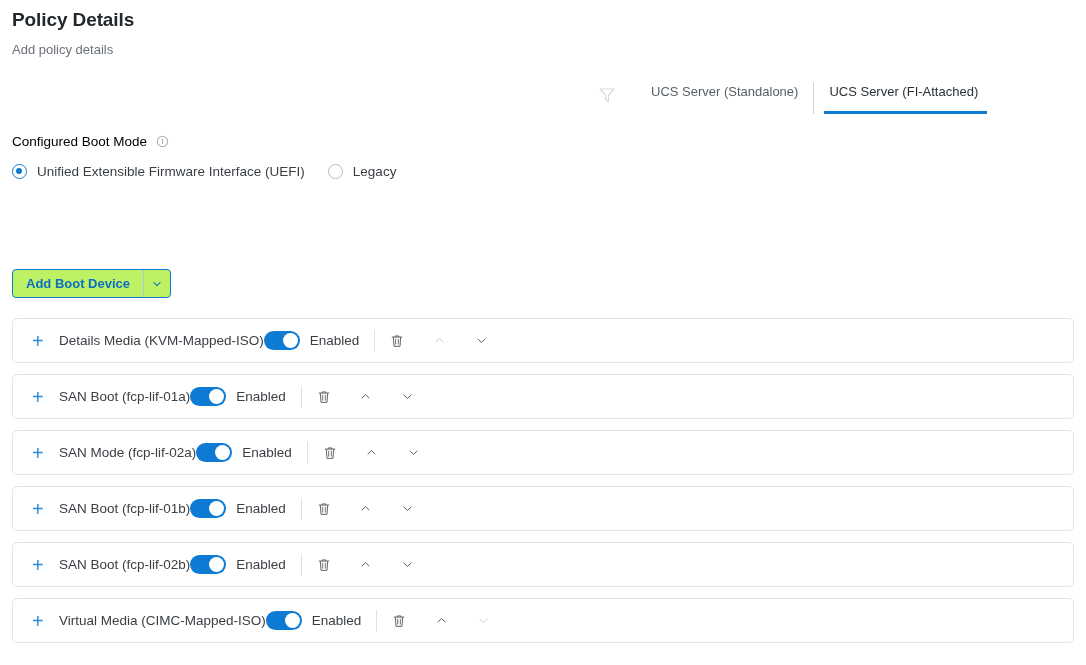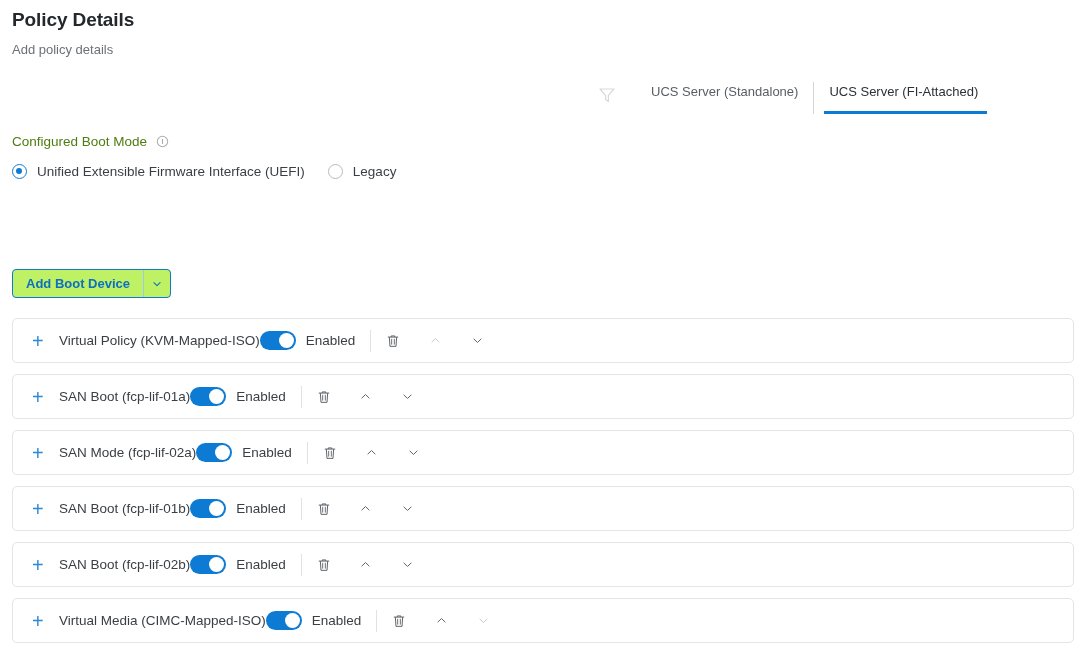--- a/index.html
+++ b/index.html
@@ -70,21 +70,21 @@
     background: #0d7bd4;
   }
 
   
   .field-label-row {
     position: absolute;
     left: 12px; top: 134px;
     display: flex;
     align-items: center;
     font-size: 13.5px;
-    color: #4d7c0f;
+    color: #000000;
   }
   .info-icon { margin-left: 9px; width: 13px; height: 13px; display: block; }
 
   .radio-row {
     position: absolute;
     left: 12px; top: 164px;
     display: flex;
     align-items: flex-end;
     font-size: 13.5px;
   }
@@ -269,21 +269,21 @@
     <span class="add-btn-caret">
       <svg viewBox="0 0 14 14" width="12" height="12" aria-hidden="true">
         <path d="M3.4 5.4 L7 9 L10.6 5.4" fill="none" stroke="#0d6ec4" stroke-width="1.25" stroke-linecap="round" stroke-linejoin="round"></path>
       </svg>
     </span>
   </div>
 
   <div class="device-list">
       <div class="device-row">
         <span class="plus-icon">+</span>
-        <span class="device-name">Virtual Policy (KVM-Mapped-ISO)</span>
+        <span class="device-name">Details Media (KVM-Mapped-ISO)</span>
         <span class="switch sm on">
           <span class="knob"></span>
         </span>
         <span class="device-state">Enabled</span>
         <span class="row-sep"></span>
         <span class="icon-btn">
           <svg viewBox="0 0 18 18" width="16" height="16" aria-hidden="true">
             <path d="M3.6 4.6 H14.4" stroke="#5c6166" stroke-width="1.1" fill="none" stroke-linecap="round"></path>
             <path d="M7 4.6 V3.3 H11 V4.6" stroke="#5c6166" stroke-width="1.1" fill="none" stroke-linejoin="round"></path>
             <path d="M4.9 4.6 L5.6 15 H12.4 L13.1 4.6" stroke="#5c6166" stroke-width="1.1" fill="none" stroke-linejoin="round"></path>

